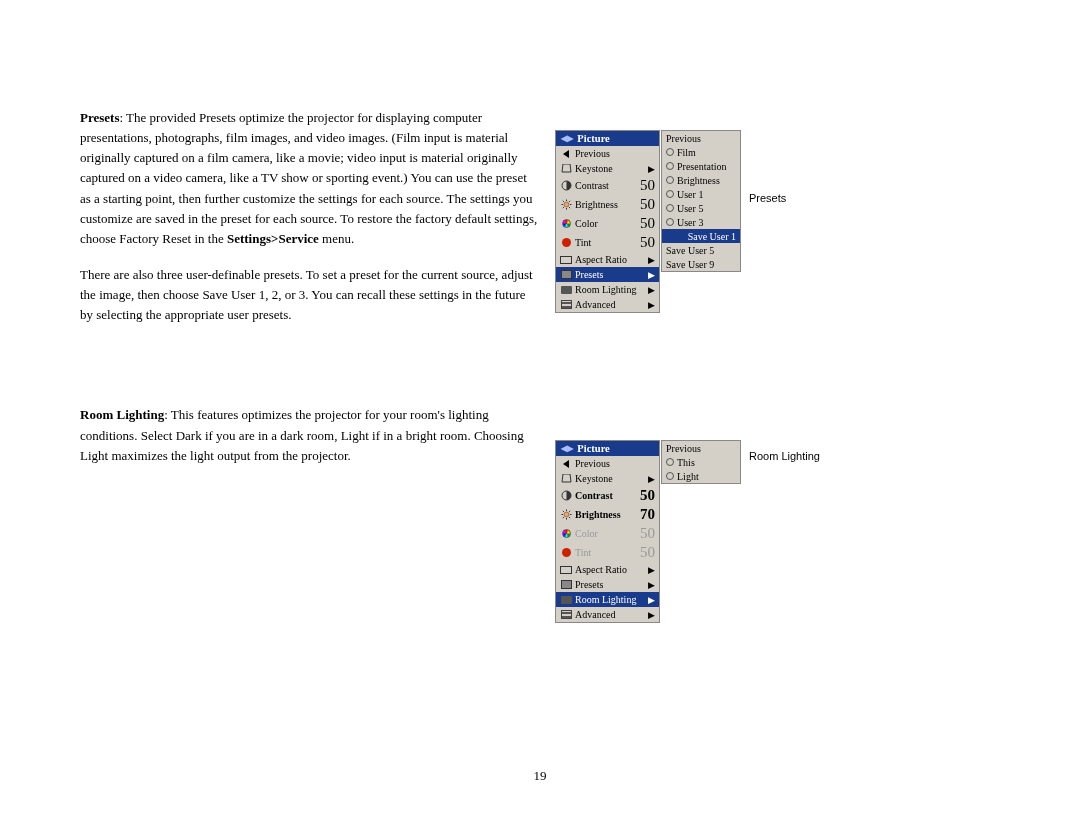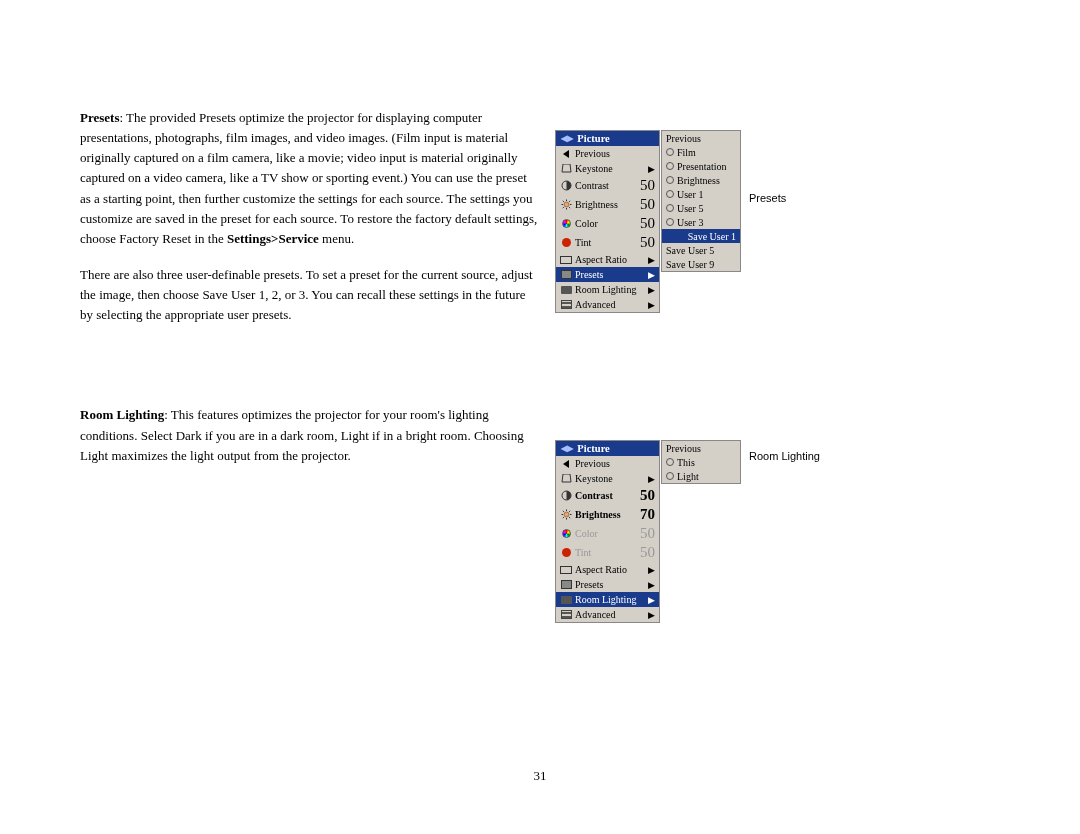--- a/index.html
+++ b/index.html
@@ -512,13 +512,13 @@
       <div class="submenu-row">
         <span class="radio-dot"></span>
         <span>Light</span>
       </div>
     </div>
 
     <div class="label-right menu-label-roomlighting">Room Lighting</div>
   </div>
 </div>
 
-<div class="page-number">31</div>
+<div class="page-number">19</div>
 
 </body></html>

